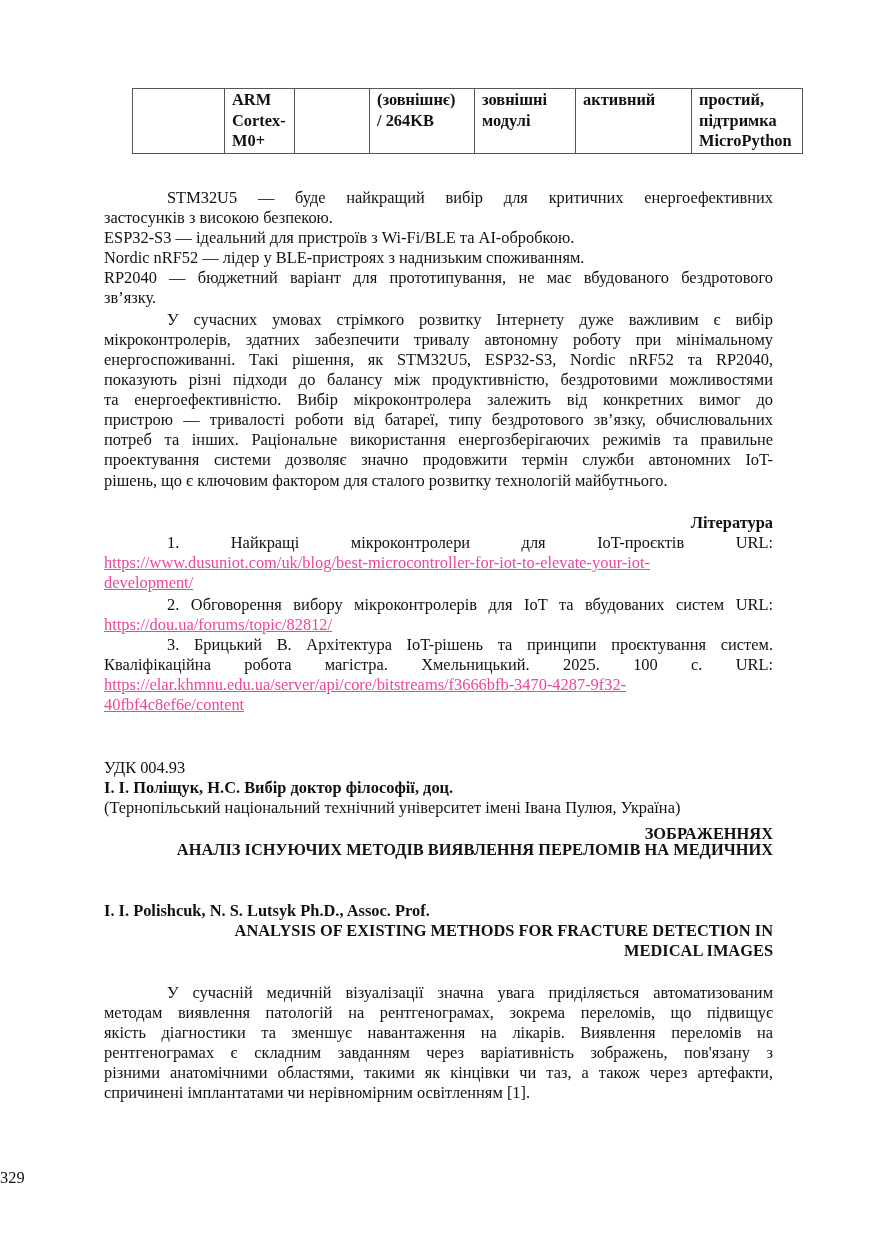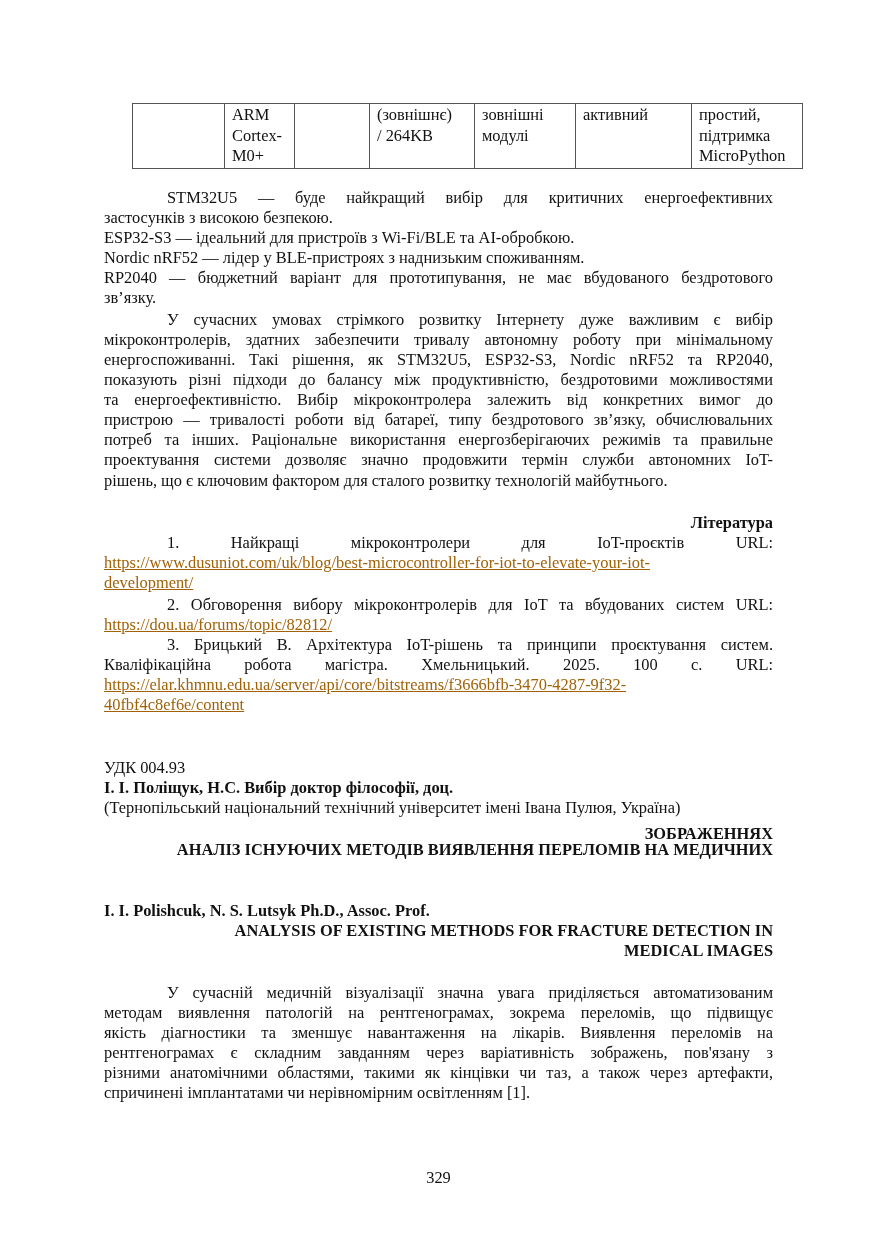--- a/index.html
+++ b/index.html
@@ -1,27 +1,27 @@
 <!DOCTYPE html>
 <html><head>
 <meta charset="utf-8">
 <style>
   html, body { margin:0; padding:0; background:#ffffff; }
   body { width:877px; height:1240px; position:relative; overflow:hidden;
          font-family:"Liberation Serif", serif; color:#111; font-size:16.4px; }
-  table.spec { position:absolute; left:132px; top:103px; border-collapse:collapse; }
+  table.spec { position:absolute; left:132px; top:88px; border-collapse:collapse;font-weight:bold; }
   table.spec td { border:1px solid #555; vertical-align:top; padding:1px 5px 1px 7px;
                   line-height:20.5px; height:60px; font-size:16.4px; }
   .line { position:absolute; left:104px; width:669px; line-height:20px; white-space:nowrap; }
   .just { text-align:justify; text-align-last:justify; }
   .indent { padding-left:63px; box-sizing:border-box; }
   .bold { font-weight:bold; }
   .center { text-align:right; }
-  a.link { color:#a16207; text-decoration:underline; }
-  .page-num { position:absolute; left:0; width:877px; top:1168px; text-align:center; }
+  a.link { color:#ec4899; text-decoration:underline; }
+  .page-num { position:absolute; left:0; width:877px; top:1168px; }
 </style>
 </head>
 <body>
 
 <table class="spec">
   <tbody>
       <tr>
     <td style="width:79px"></td>
     <td style="width:57px">
       <div>ARM</div>

